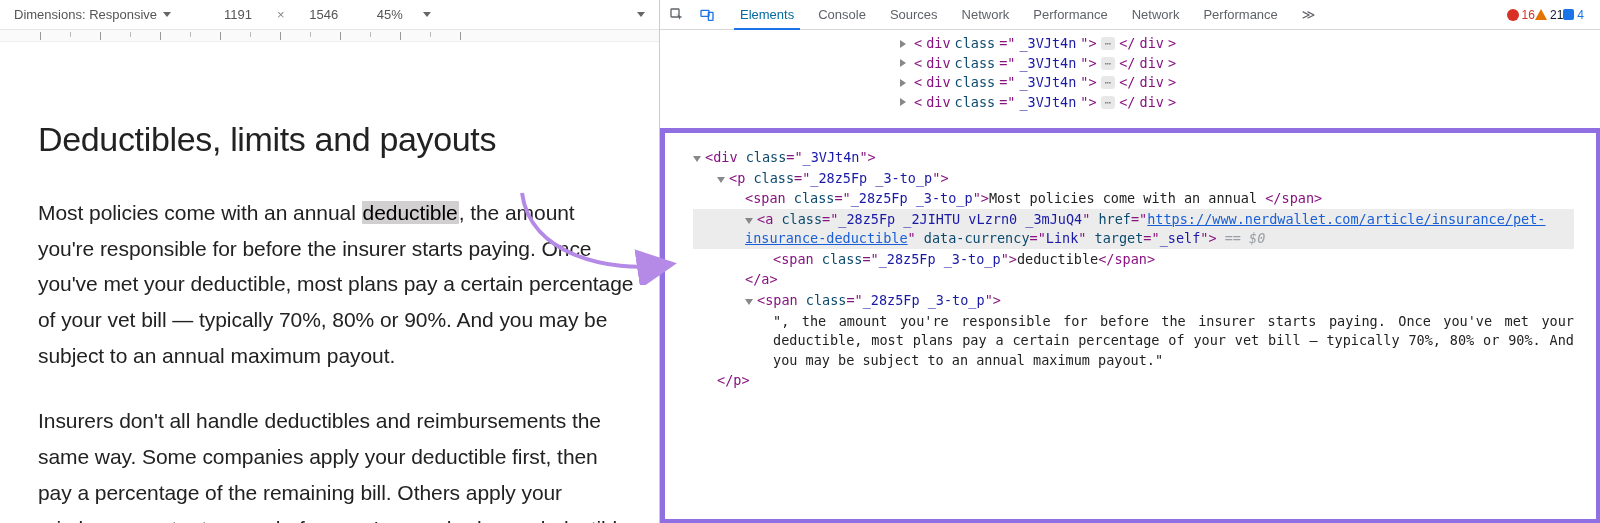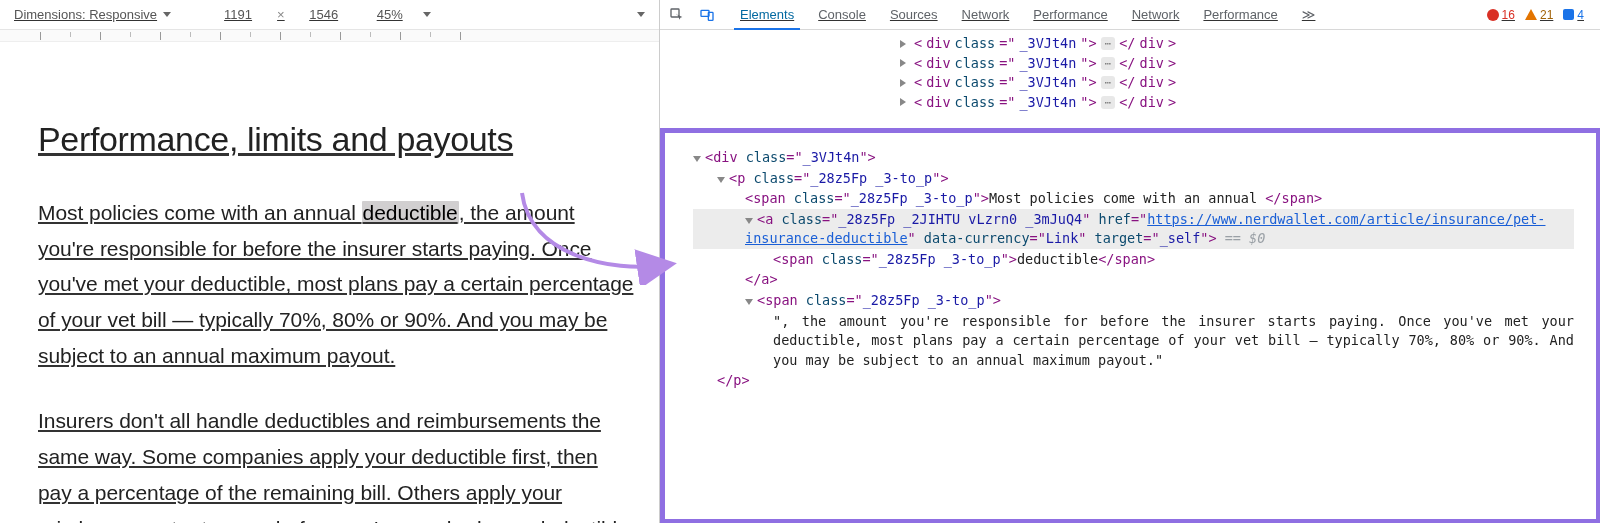--- a/index.html
+++ b/index.html
@@ -1,17 +1,17 @@
 <!DOCTYPE html>
 <html><head>
 <meta charset="utf-8">
 <style>
 * { margin:0; padding:0; box-sizing:border-box; }
 body { font-family:-apple-system,BlinkMacSystemFont,"Segoe UI",Helvetica,Arial,sans-serif; font-size:13px; color:#333; background:#fff; width:1600px; height:523px; overflow:hidden; position:relative; }
-.root { display:flex; width:1600px; height:430px;text-decoration:underline; }
+.root { display:flex; width:1600px; height:430px; }
 
 
 .left-pane { width:660px; height:523px; border-right:1px solid #ccc; display:flex; flex-direction:column; background:#fff; }
 .device-toolbar { height:30px; display:flex; align-items:center; gap:10px; padding:0 14px; border-bottom:1px solid #e5e5e5; color:#555; font-size:13px; }
 .dim-label { display:flex; align-items:center; gap:6px; cursor:pointer; }
 .caret-down { width:0; height:0; border-left:4px solid transparent; border-right:4px solid transparent; border-top:5px solid #666; display:inline-block; }
 .dim-input { width:50px; border:none; text-align:center; font-size:13px; color:#555; background:transparent; outline:none; }
 .times { color:#888; padding:0 4px; }
 .zoom-sel { display:flex; align-items:center; gap:20px; margin-left:18px; cursor:pointer; }
 .t-sep { width:22px; }
@@ -26,23 +26,23 @@
 
 .right-pane { flex:1; height:523px; display:flex; flex-direction:column; background:#fff; position:relative; }
 .dt-tabs { height:30px; display:flex; align-items:center; gap:0; padding:0 8px 0 8px; border-bottom:1px solid #d8d8d8; font-size:13px; color:#555; }
 .dt-icon { width:18px; height:18px; margin-right:12px; display:flex; align-items:center; justify-content:center; color:#5f6368; cursor:pointer; }
 .dt-icon svg { width:16px; height:16px; }
 .dt-icon.active { color:#1a73e8; }
 .dt-tab { padding:0 12px; height:30px; line-height:30px; cursor:pointer; color:#5f6368; position:relative; }
 .dt-tab.active { color:#0369a1; }
 .dt-tab.active::after { content:""; position:absolute; left:6px; right:6px; bottom:0; height:2px; background:#1a73e8; }
 .dt-more { margin-left:6px; color:#5f6368; padding:0 6px; cursor:pointer; }
-.dt-status { margin-left:auto; display:flex; align-items:center; gap:10px; padding-right:8px; font-size:12px; }
+.dt-status { margin-left:auto; display:flex; align-items:center; gap:0; padding-right:8px; font-size:12px; }
 .st-err { color:#d93025; display:flex; align-items:center; gap:3px; }
-.st-warn { color:#a16207; display:flex; align-items:center; gap:3px; }
+.st-warn { color:#0f172a; display:flex; align-items:center; gap:3px; }
 .st-issue { color:#1a73e8; display:flex; align-items:center; gap:3px; }
 .badge { width:12px; height:12px; border-radius:50%; display:inline-block; }
 .badge.err { background:#d93025; }
 .badge.warn { width:0;height:0;border-left:6px solid transparent;border-right:6px solid transparent;border-bottom:11px solid #e37400;border-radius:0; }
 .badge.iss { background:#1a73e8; border-radius:2px; width:11px; height:11px; }
 
 .dom-area { flex:1; overflow:hidden; position:relative; font-family:Menlo,Consolas,monospace; font-size:13.5px; line-height:1.45; color:#222; }
 
 .top-fade-rows { position:absolute; top:4px; left:240px; right:0; color:#222; }
 .top-fade-rows .fr{ white-space:nowrap; display:flex; align-items:center; gap:4px; padding-left:0; }
@@ -99,21 +99,21 @@
         <span class="tick" style="left:250px"></span>
         <span class="tick major" style="left:280px"></span>
         <span class="tick" style="left:310px"></span>
         <span class="tick major" style="left:340px"></span>
         <span class="tick" style="left:370px"></span>
         <span class="tick major" style="left:400px"></span>
         <span class="tick" style="left:430px"></span>
         <span class="tick major" style="left:460px"></span>
     </div>
     <div class="preview">
-      <h2 class="article-title">Performance, limits and payouts</h2>
+      <h2 class="article-title">Deductibles, limits and payouts</h2>
       <p class="article-p">
         <span>Most policies come with an annual </span><span class="hl-link">deductible</span><span>, the amount you're responsible for before the insurer starts paying. Once you've met your deductible, most plans pay a certain percentage of your vet bill — typically 70%, 80% or 90%. And you may be subject to an annual maximum payout.</span>
       </p>
       <p class="article-p">Insurers don't all handle deductibles and reimbursements the same way. Some companies apply your deductible first, then pay a percentage of the remaining bill. Others apply your reimbursement rate even before you've reached your deductible, which means you'll need to spend more out of pocket before your plan starts paying.</p>
     </div>
   </div>
 
   <div class="right-pane">
     <div class="dt-tabs">
       <span class="dt-icon">

